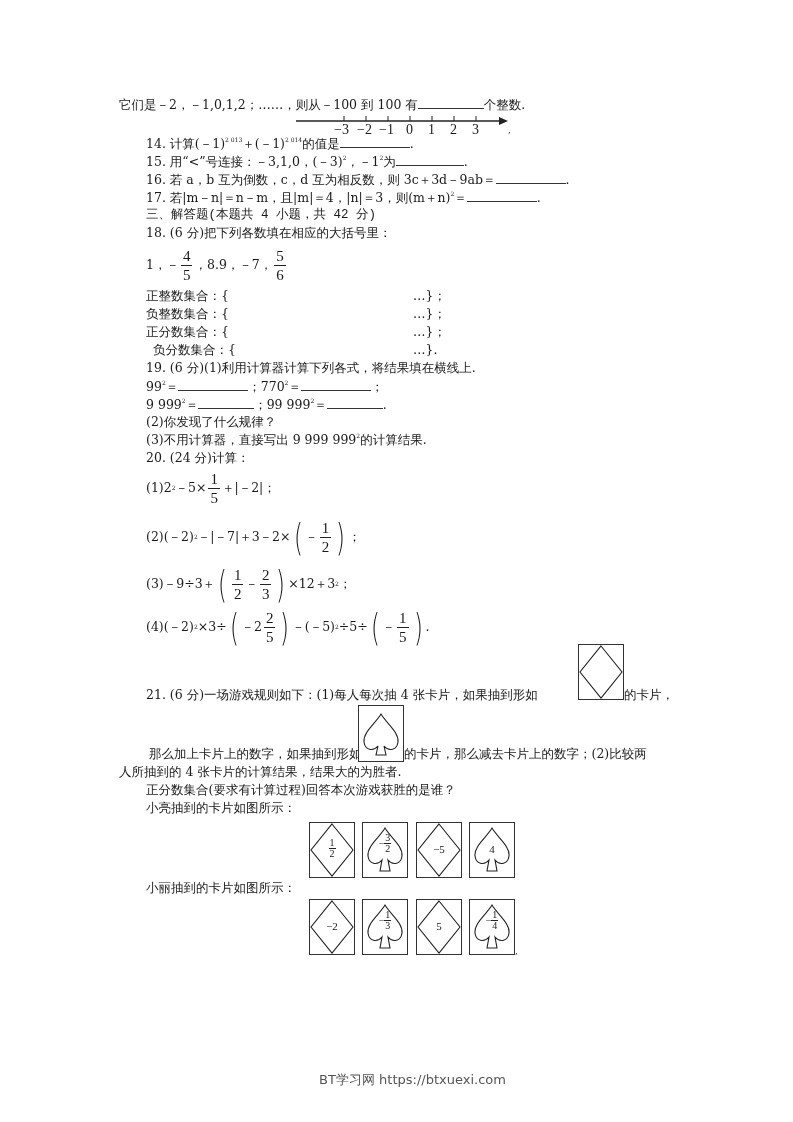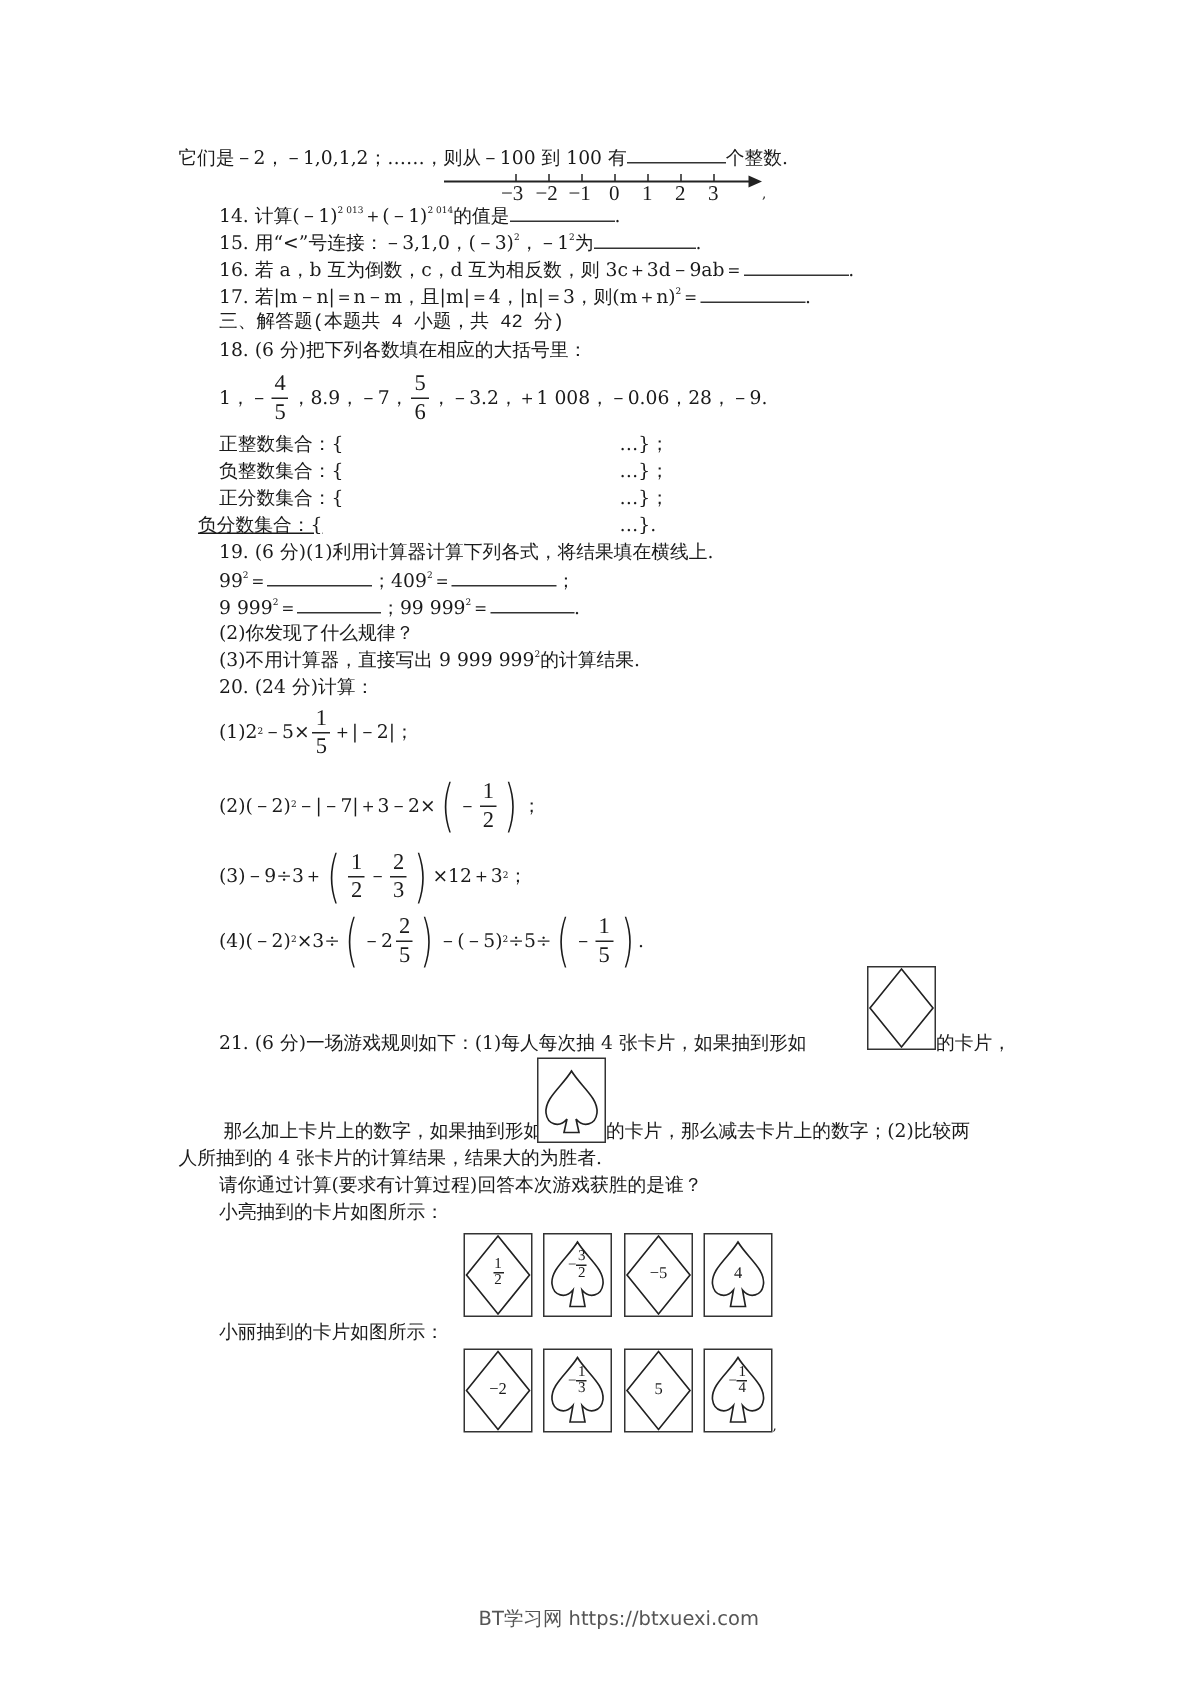--- a/index.html
+++ b/index.html
@@ -76,35 +76,34 @@
   <span>1，－</span>
   <span class="frac">
       <span class="num">4</span>
       <span>5</span>
     </span>
   <span>，8.9，－7，</span>
   <span class="frac">
       <span class="num">5</span>
       <span>6</span>
     </span>
-  <span>，－3.2，＋1 008，－0.06，28，－9.</span>
 </div>
 
 <div class="abs" style="left:146px; top:288px;"><span>正整数集合：{</span></div>
 <div class="abs" style="left:413px; top:288px;">…}；</div>
 <div class="abs" style="left:146px; top:306px;"><span>负整数集合：{</span></div>
 <div class="abs" style="left:413px; top:306px;">…}；</div>
 <div class="abs" style="left:146px; top:324px;"><span>正分数集合：{</span></div>
 <div class="abs" style="left:413px; top:324px;">…}；</div>
-<div class="abs" style="left:132px; top:342px;text-decoration:underline;"><span>负分数集合：{</span></div>
+<div class="abs" style="left:153px; top:342px;"><span>负分数集合：{</span></div>
 <div class="abs" style="left:413px; top:342px;">…}.</div>
 
 <div class="abs" style="left:146px; top:360px;">19. (6 分)(1)利用计算器计算下列各式，将结果填在横线上.</div>
 <div class="abs" style="left:146px; top:378px;">
-  <span>99</span><sup>2</sup><span>＝</span><span class="blank" style="width:70px;"></span><span>；</span><span>409</span><sup>2</sup><span>＝</span><span class="blank" style="width:70px;"></span><span>；</span>
+  <span>99</span><sup>2</sup><span>＝</span><span class="blank" style="width:70px;"></span><span>；</span><span>770</span><sup>2</sup><span>＝</span><span class="blank" style="width:70px;"></span><span>；</span>
 </div>
 <div class="abs" style="left:146px; top:396px;">
   <span>9 999</span><sup>2</sup><span>＝</span><span class="blank" style="width:56px;"></span><span>；</span><span>99 999</span><sup>2</sup><span>＝</span><span class="blank" style="width:56px;"></span><span>.</span>
 </div>
 <div class="abs" style="left:146px; top:414px;">(2)你发现了什么规律？</div>
 <div class="abs" style="left:146px; top:432px;">
   <span>(3)不用计算器，直接写出 9 999 999</span><sup>2</sup><span>的计算结果.</span>
 </div>
 
 <div class="abs" style="left:146px; top:450px;">20. (24 分)计算：</div>
@@ -186,21 +185,21 @@
 
 <div class="abs" style="left:119px; top:746px;margin-left:30px;">那么加上卡片上的数字，如果抽到形如</div>
 <div class="card" style="left:358px; top:705px; width:44px; height:55px;">
   <svg width="44" height="55">
       <path d="M22,8 C16,18 4,26 5,36 C6,44 14,46 19,40 L17,49 L27,49 L25,40 C30,46 38,44 39,36 C40,26 28,18 22,8 Z" fill="none" stroke="#222" stroke-width="1.1"></path>
     </svg>
 </div>
 <div class="abs" style="left:404px; top:746px;">的卡片，那么减去卡片上的数字；(2)比较两</div>
 
 <div class="abs" style="left:119px; top:764px;">人所抽到的 4 张卡片的计算结果，结果大的为胜者.</div>
-<div class="abs" style="left:146px; top:782px;">请你通过计算(要求有计算过程)回答本次游戏获胜的是谁？</div>
+<div class="abs" style="left:146px; top:782px;">正分数集合(要求有计算过程)回答本次游戏获胜的是谁？</div>
 <div class="abs" style="left:146px; top:800px;">小亮抽到的卡片如图所示：</div>
 
 <div class="card" style="left:309px; top:822px; width:44px; height:54px;">
   <svg width="44" height="54">
       <polygon points="22,1 43,27 22,53 1,27" fill="none" stroke="#222" stroke-width="1.1"></polygon>
     </svg>
   <div class="card-frac" style="top:15px;">
       <span class="f">
         <span class="n">1</span>
         <span>2</span>

